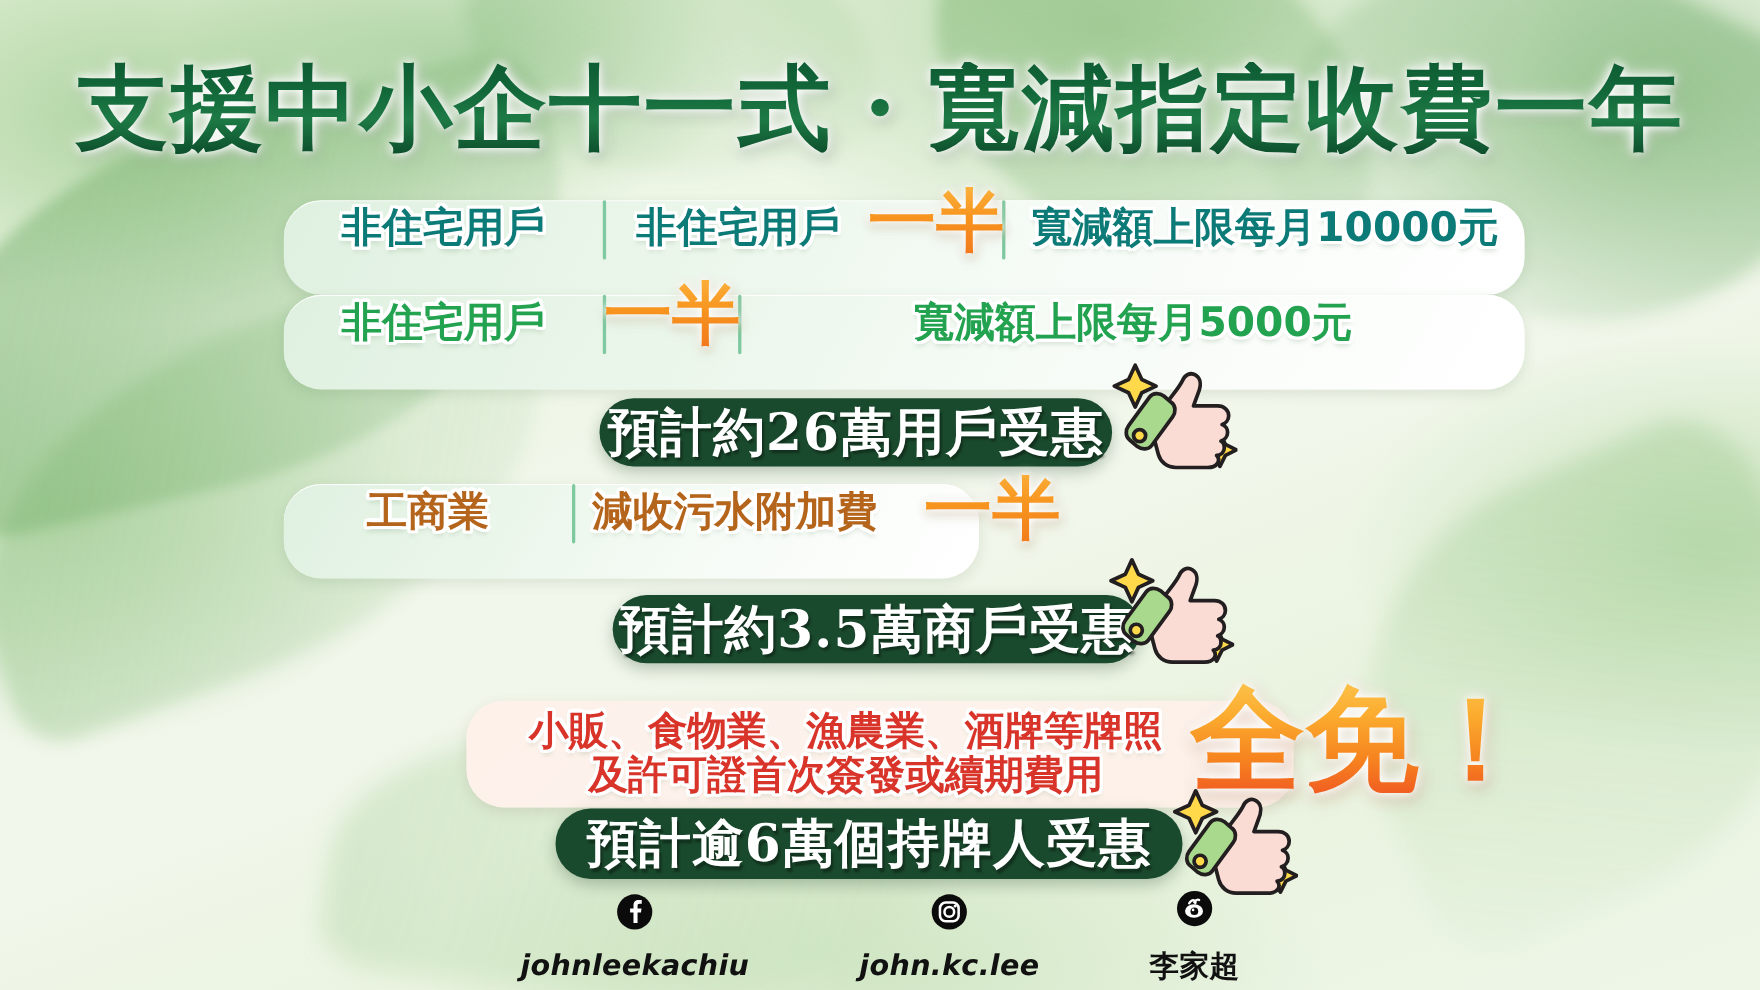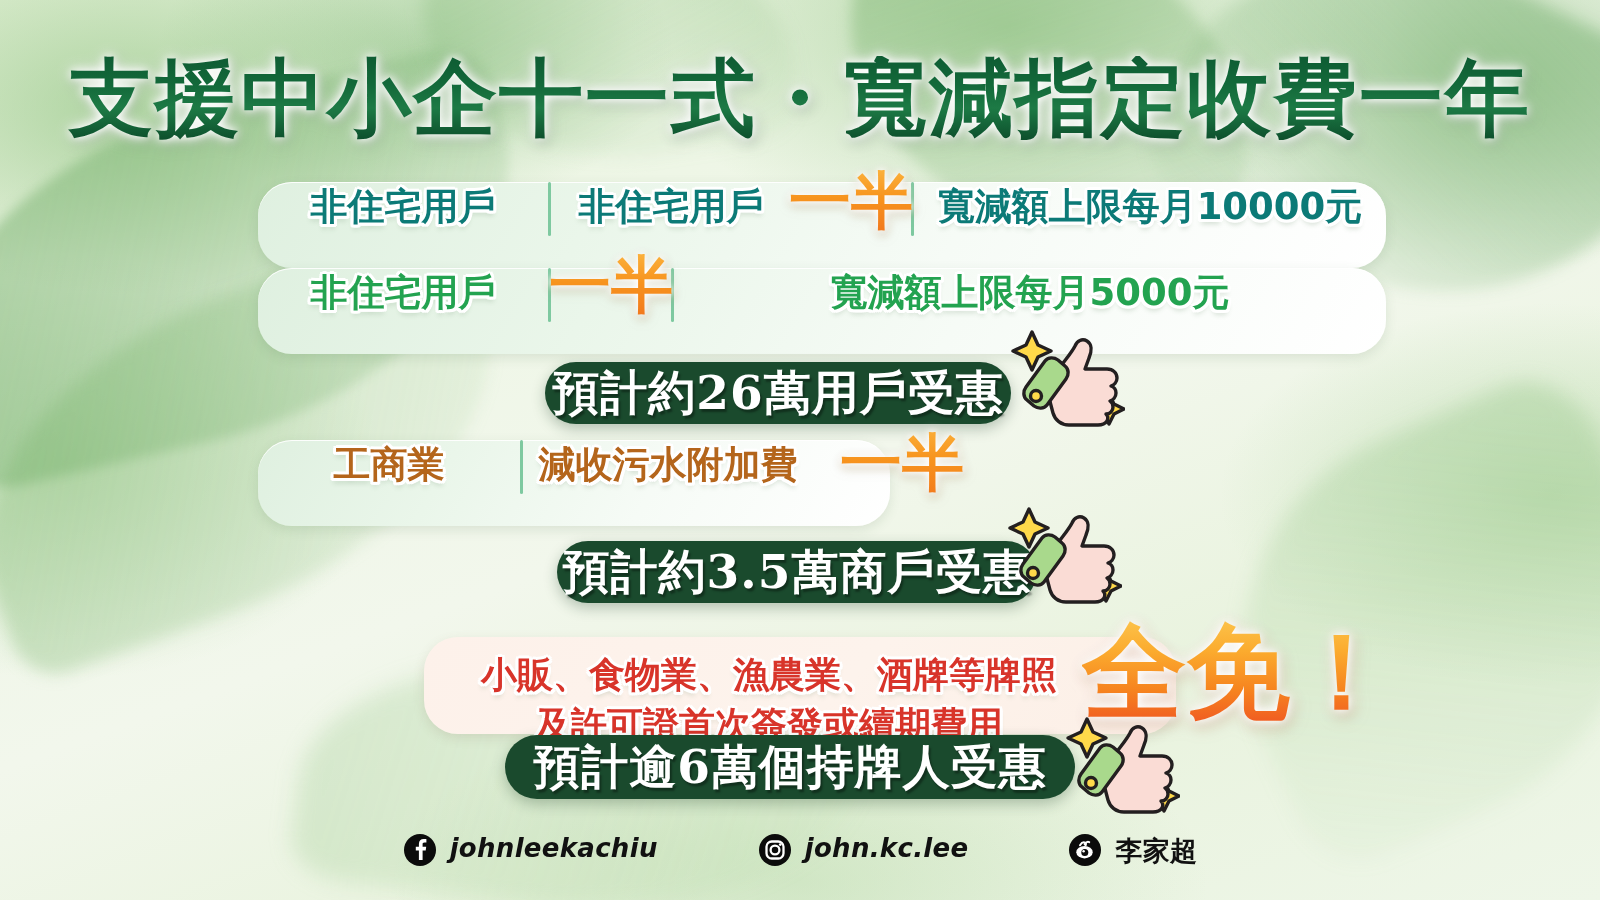--- a/index.html
+++ b/index.html
@@ -78,21 +78,21 @@
     text-shadow:
       -2.4px -2.4px 0 #fff, 2.4px -2.4px 0 #fff, -2.4px 2.4px 0 #fff, 2.4px 2.4px 0 #fff,
       -3px 0 0 #fff, 3px 0 0 #fff, 0 -3px 0 #fff, 0 3px 0 #fff,
       -2px 3px 0 #fff, 2px 3px 0 #fff, 3px 2px 0 #fff, -3px 2px 0 #fff,
       0 5px 5px rgba(70,110,70,.22);
   }
 
   .teal{color:#0c7a77;}
   .green{color:#23a350;}
   .brown{color:#b4651b;}
-  .red{color:#d8342a;margin-top:10px;}
+  .red{color:#d8342a;}
 
   .half{
     font-family:"DejaVu Sans","Liberation Sans",sans-serif;
     font-weight:bold;font-size:62px;line-height:1;
     background:linear-gradient(180deg,#fbb03b 0%,#f7941e 45%,#f2781d 100%);
     -webkit-background-clip:text;background-clip:text;color:transparent;
     filter:drop-shadow(0 0 3px #fff) drop-shadow(0 0 5px #fff)
            drop-shadow(1px 3px 3px rgba(120,80,20,.25));
     white-space:nowrap;
   }
@@ -135,21 +135,21 @@
     -webkit-background-clip:text;background-clip:text;color:transparent;
     filter:drop-shadow(0 0 4px #fff) drop-shadow(0 0 7px #fff)
            drop-shadow(2px 4px 4px rgba(140,70,20,.28));
   }
 
   
   #footer{
     position:absolute;left:0;top:822px;width:1600px;height:60px;
     display:flex;align-items:center;justify-content:center;gap:100px;
   }
-  .social{display:flex;gap:13px;}
+  .social{display:flex;align-items:center;gap:13px;flex-direction:column;}
   .social .handle{
     font-family:"DejaVu Sans","Liberation Sans",sans-serif;
     font-weight:bold;font-style:italic;font-size:26px;color:#111;letter-spacing:.3px;
     white-space:nowrap;
   }
   .social .cjk{font-style:normal;font-size:27px;}
 </style>
 </head>
 <body>
 

